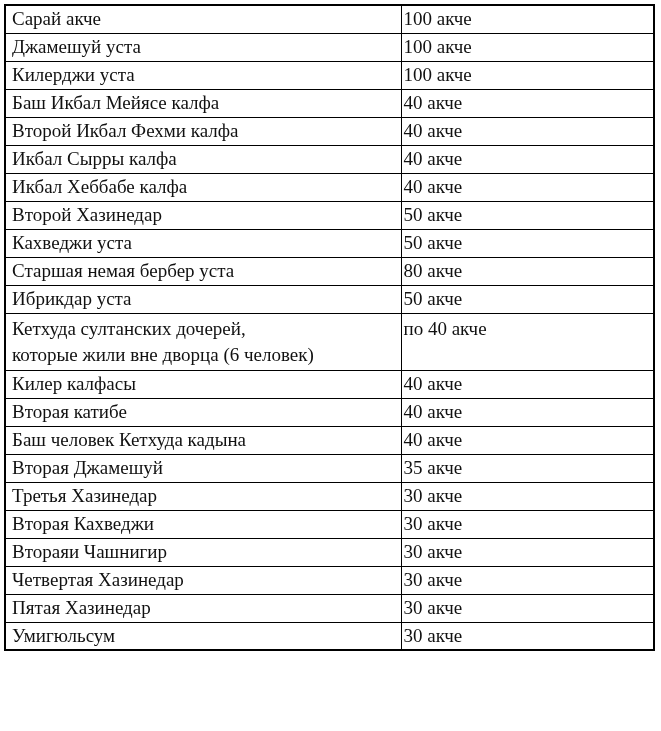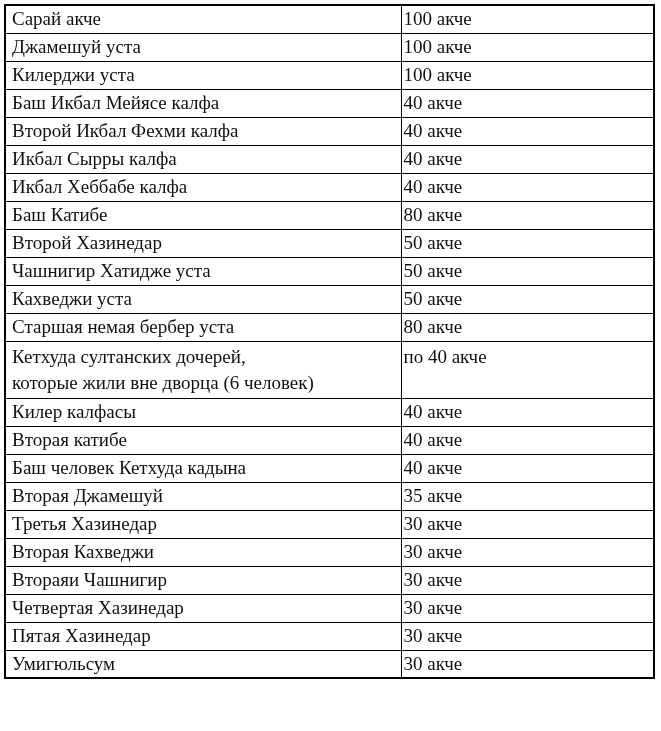--- a/index.html
+++ b/index.html
@@ -83,38 +83,34 @@
     </tr>
     <tr>
       <td class="name">Икбал Сырры калфа</td>
       <td class="val">40 акче</td>
     </tr>
     <tr>
       <td class="name">Икбал Хеббабе калфа</td>
       <td class="val">40 акче</td>
     </tr>
     <tr>
-      <td class="name">Баш Катибе</td>
-      <td class="val">80 акче</td>
-    </tr>
-    <tr>
       <td class="name">Второй Хазинедар</td>
-      <td class="val">50 акче</td>
-    </tr>
-    <tr>
-      <td class="name">Чашнигир Хатидже уста</td>
       <td class="val">50 акче</td>
     </tr>
     <tr>
       <td class="name">Кахведжи уста</td>
       <td class="val">50 акче</td>
     </tr>
     <tr>
       <td class="name">Старшая немая бербер уста</td>
       <td class="val">80 акче</td>
+    </tr>
+    <tr>
+      <td class="name">Ибрикдар уста</td>
+      <td class="val">50 акче</td>
     </tr>
     <tr class="tall">
       <td class="name">Кетхуда султанских дочерей,
 которые жили вне дворца (6 человек)</td>
       <td class="val">по 40 акче</td>
     </tr>
     <tr>
       <td class="name">Килер калфасы</td>
       <td class="val">40 акче</td>
     </tr>

